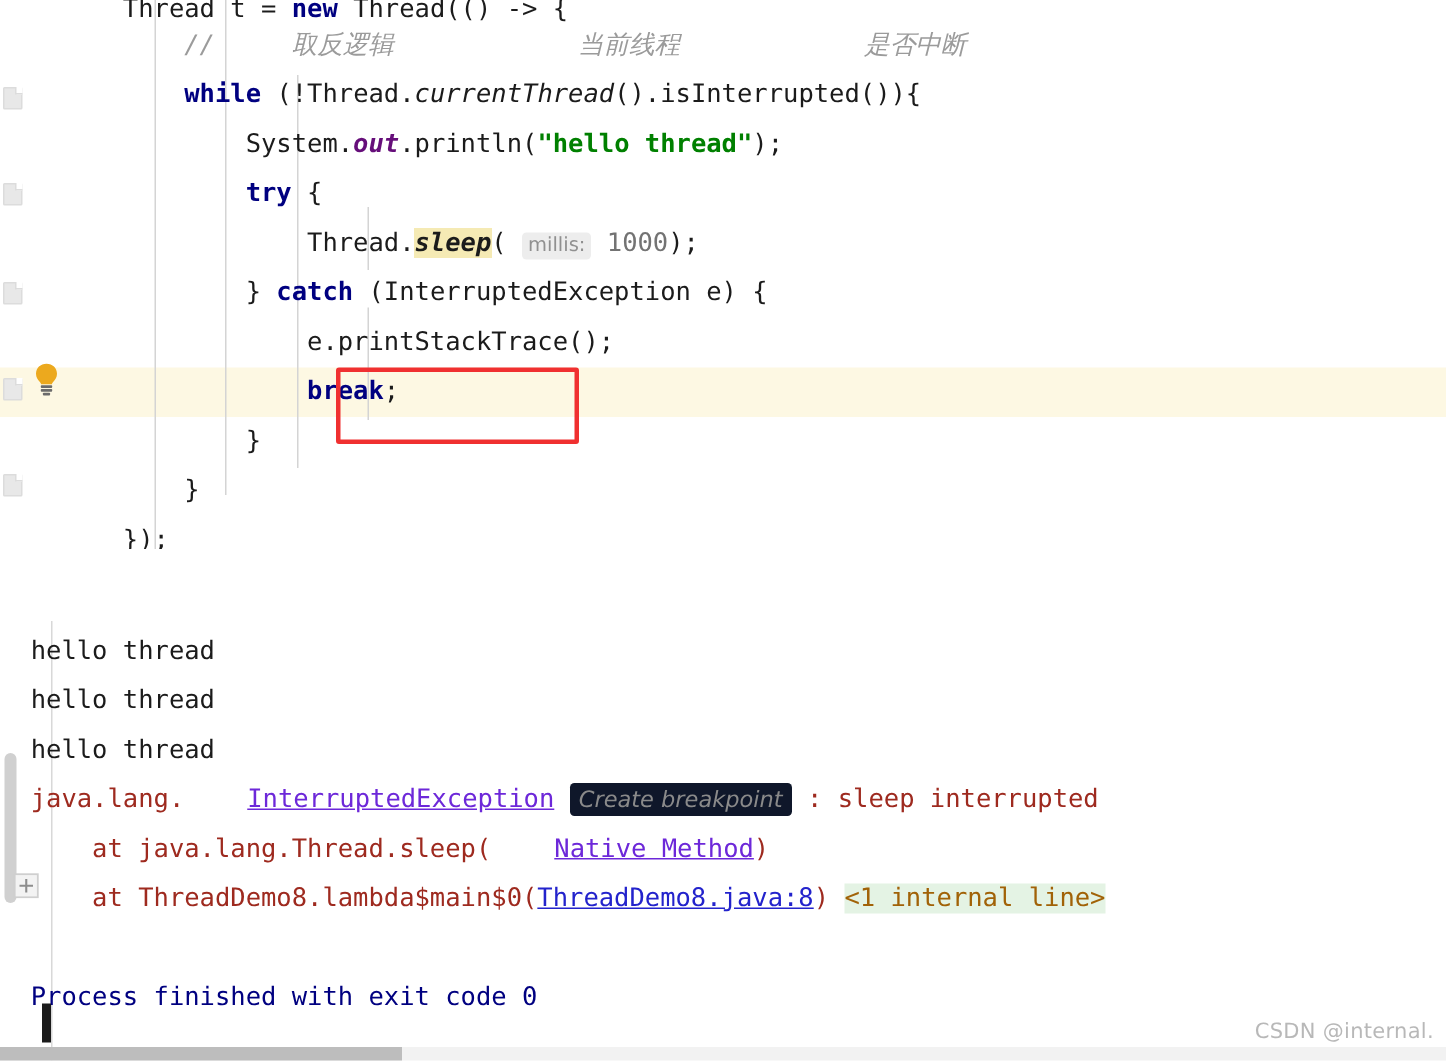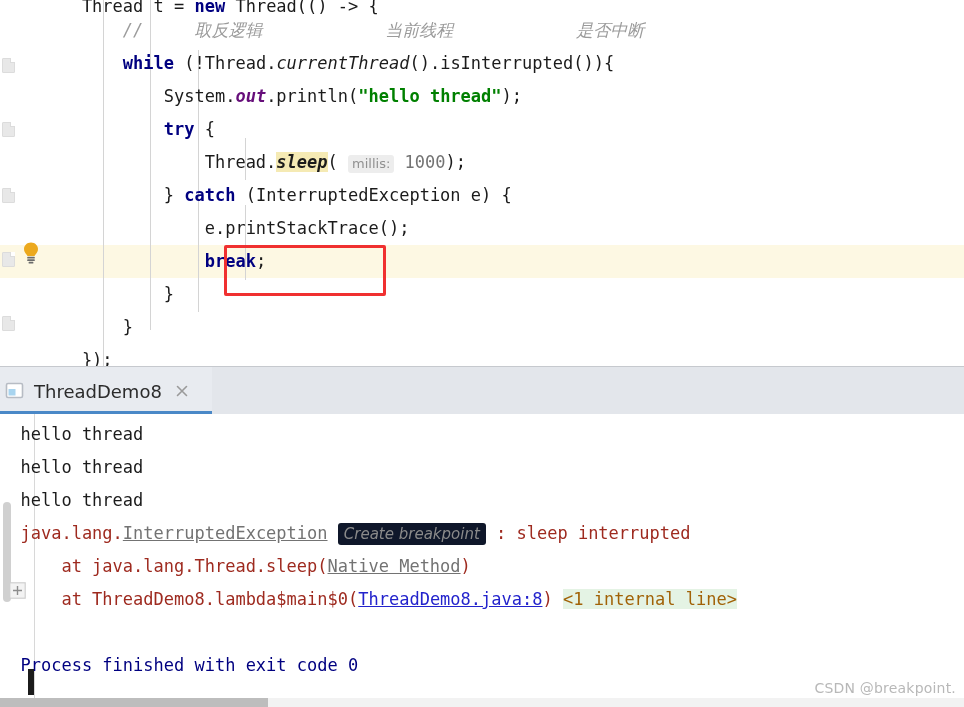--- a/index.html
+++ b/index.html
@@ -229,21 +229,21 @@
     white-space: pre;
   }
   .cln {
     position: absolute;
     left: 0;
     white-space: pre;
   }
   .out-plain { color: #1b1b1b; }
   .out-err   { color: #9e2a1f; }
   .out-exit  { color: #000080; }
-  .lnk-gray  { color: #737373; text-decoration: underline; }
+  .lnk-gray  { color: #6d28d9; text-decoration: underline; margin-left: 42px; }
   .lnk-blue  { color: #2323cc; text-decoration: underline; }
   .chip-bp {
     background: #0f172a;
     color: #8a8a8a;
     font-family: "DejaVu Sans", sans-serif;
     font-size: 15px;
     font-style: italic;
     border-radius: 3px;
     padding: 2px 6px;
   }
@@ -323,53 +323,36 @@
     </svg>
   </div>
 
   <div id="code"><div class="ln" style="top: -10px;"><span class="plain">        Thread t = </span><span class="kw">new</span><span class="plain"> Thread(() -&gt; {</span></div><div class="ln" style="top: 14px;"><span class="cmt">            //     </span><span class="cmt-cn">取反逻辑</span><span class="cmt">            </span><span class="cmt-cn">当前线程</span><span class="cmt">            </span><span class="cmt-cn">是否中断</span></div><div class="ln" style="top: 47px;"><span class="plain">            </span><span class="kw">while</span><span class="plain"> (!Thread.</span><span class="meth">currentThread</span><span class="plain">().isInterrupted()){</span></div><div class="ln" style="top: 80px;"><span class="plain">                System.</span><span class="stat">out</span><span class="plain">.println(</span><span class="str">"hello thread"</span><span class="plain">);</span></div><div class="ln" style="top: 113px;"><span class="plain">                </span><span class="kw">try</span><span class="plain"> {</span></div><div class="ln" style="top: 146px;"><span class="plain">                    Thread.</span><span class="hl-sleep">sleep</span><span class="plain">( </span><span class="param-hint">millis:</span><span class="plain"> </span><span class="num">1000</span><span class="plain">);</span></div><div class="ln" style="top: 179px;"><span class="plain">                } </span><span class="kw">catch</span><span class="plain"> (InterruptedException e) {</span></div><div class="ln" style="top: 212px;"><span class="plain">                    e.printStackTrace();</span></div><div class="ln" style="top: 245px;"><span class="plain">                    </span><span class="kw">break</span><span class="plain">;</span></div><div class="ln" style="top: 278px;"><span class="plain">                }</span></div><div class="ln" style="top: 311px;"><span class="plain">            }</span></div><div class="ln" style="top: 344px;"><span class="plain">        });</span></div></div>
 
   <div id="red-box"></div>
 </div>
 
 <div id="console-panel">
 
-  <div id="console-tabbar">
-    <div id="tab-threaddemo8">
-      <span id="tab-run-icon">
-        <svg viewBox="0 0 22 22" width="22" height="22">
-          <rect x="2.5" y="3.5" width="16" height="14" rx="1.5" fill="#ffffff" stroke="#b7bcc4" stroke-width="1.6"></rect>
-          <rect x="4.5" y="9" width="7" height="6.5" fill="#a8d4ef"></rect>
-        </svg>
-      </span>
-      <span id="tab-label">ThreadDemo8</span>
-      <span id="tab-close-icon">
-        <svg viewBox="0 0 16 16" width="16" height="16">
-          <path d="M3.5 3.5 L12.5 12.5 M12.5 3.5 L3.5 12.5" stroke="#9a9a9a" stroke-width="1.6" stroke-linecap="round"></path>
-        </svg>
-      </span>
-      <span id="tab-underline"></span>
-    </div>
-  </div>
 
   <div id="console-body">
     <div id="console-gutter">
       <div id="console-gutter-scroll"></div>
     </div>
 
     <div id="expand-icon">
       <svg viewBox="0 0 17 17" width="17" height="17">
         <rect x="0.8" y="0.8" width="15.4" height="15.4" fill="#f3f3f3" stroke="#cfcfcf" stroke-width="1.2"></rect>
         <path d="M8.5 4 V13 M4 8.5 H13" stroke="#8d8d8d" stroke-width="1.4"></path>
       </svg>
     </div>
 
     <div id="console-text"><div class="cln" style="top: 4px;"><span class="out-plain">  hello thread</span></div><div class="cln" style="top: 37px;"><span class="out-plain">  hello thread</span></div><div class="cln" style="top: 70px;"><span class="out-plain">  hello thread</span></div><div class="cln" style="top: 103px;"><span class="out-err">  java.lang.</span><span class="lnk-gray">InterruptedException</span><span class="out-plain"> </span><span class="chip-bp">Create breakpoint</span><span class="out-err"> : sleep interrupted</span></div><div class="cln" style="top: 136px;"><span class="out-err">      at java.lang.Thread.sleep(</span><span class="lnk-gray">Native Method</span><span class="out-err">)</span></div><div class="cln" style="top: 169px;"><span class="out-err">      at ThreadDemo8.lambda$main$0(</span><span class="lnk-blue">ThreadDemo8.java:8</span><span class="out-err">)</span><span class="out-plain"> </span><span class="chip-internal">&lt;1 internal line&gt;</span></div><div class="cln" style="top: 235px;"><span class="out-exit">  Process finished with exit code 0</span></div></div>
 
     <div id="console-caret"></div>
   </div>
 </div>
 
-<div id="watermark">CSDN @breakpoint.</div>
+<div id="watermark">CSDN @internal.</div>
 
 <div id="bottom-scrollbar">
   <div id="bottom-scroll-thumb"></div>
 </div>
 
 </body></html>

